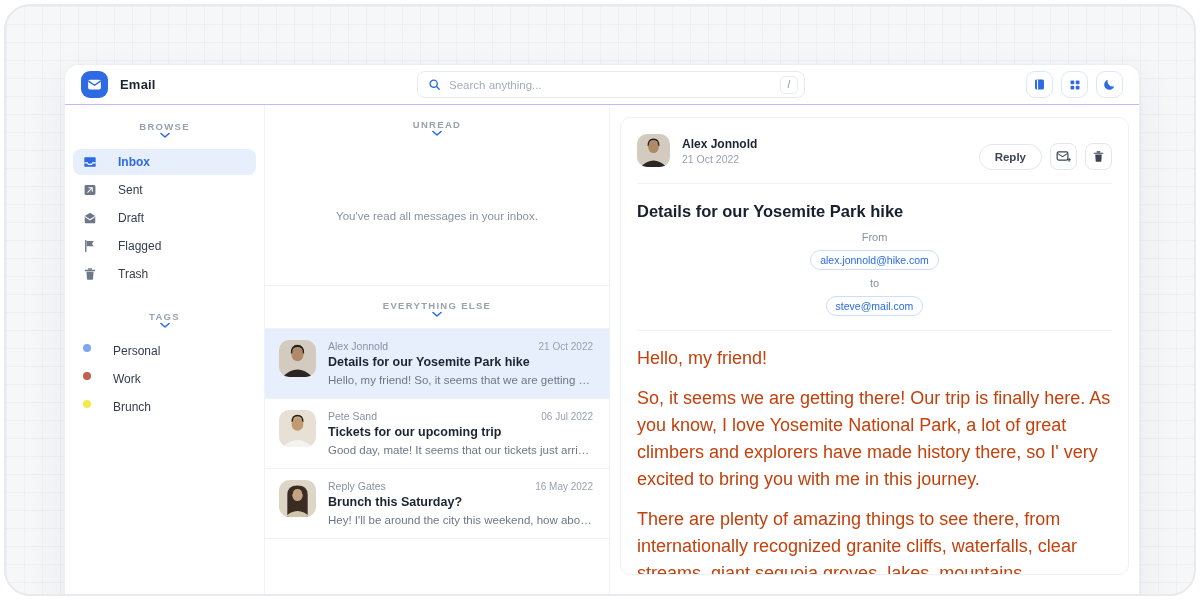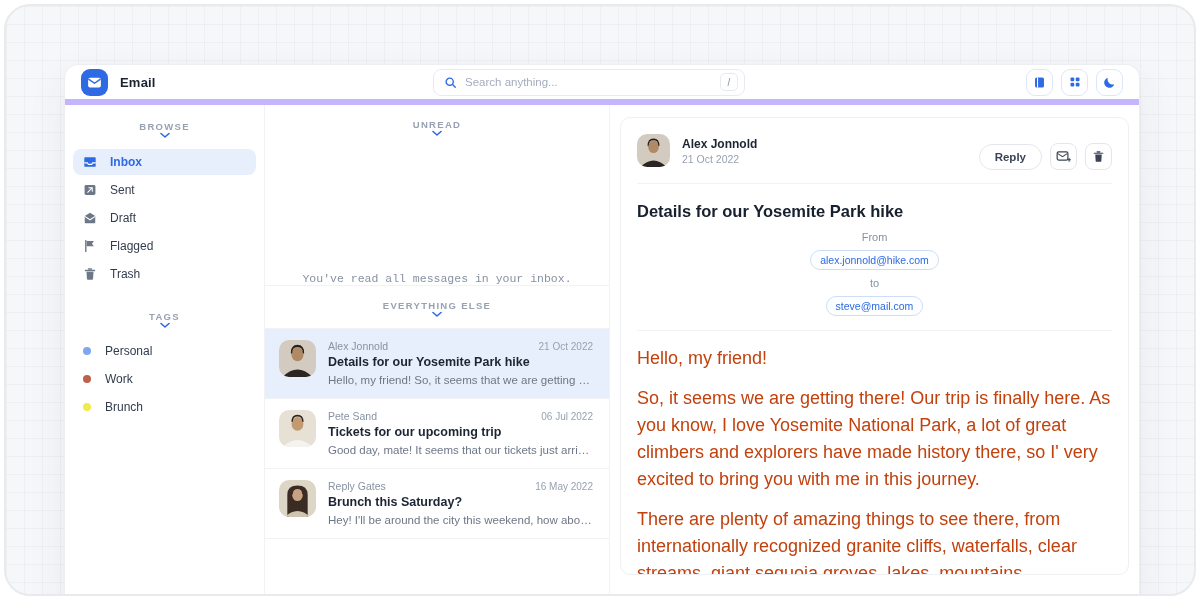--- a/index.html
+++ b/index.html
@@ -20,50 +20,50 @@
   
   .app {
     position:absolute; left:58px; top:58px; width:1076px; height:540px;
     background:#fff; border-radius:14px 14px 0 0;
     border:1px solid #eceef2; border-bottom:none;
     box-shadow:0 14px 40px rgba(40,60,90,0.07);
     display:flex; flex-direction:column; overflow:hidden;
   }
 
   
-  .app-header { height:40px; flex:0 0 40px; display:flex; align-items:center; padding:0 16px; border-bottom:6px solid #c4b5fd; }
+  .app-header { height:40px; flex:0 0 40px; display:flex; align-items:center; padding:0 16px; border-bottom:1px solid #c4b5fd; }
   .logo { width:27px; height:27px; border-radius:9px; background:#2d6ae3; display:flex; align-items:center; justify-content:center; }
   .app-title { margin-left:12px; font-size:13px; font-weight:bold; color:#1b2330; letter-spacing:.2px; }
-  .search-wrap { position:absolute; left:368px; width:312px; }
+  .search-wrap { position:absolute; left:352px; width:388px; }
   .search-box { display:flex; align-items:center; height:27px; border:1px solid #e7eaf0; border-radius:8px; background:#fff; padding:0 6px 0 10px; }
   .search-box svg { flex:0 0 auto; color:#2d6ae3; }
   .search-input { flex:1; border:none; outline:none; font-size:11.5px; color:#3a4456; padding:0 8px; background:transparent; font-family:inherit; }
   .search-input::placeholder { color:#a4adbc; }
   .kbd { width:18px; height:18px; border:1px solid #e7eaf0; border-radius:5px; font-size:10px; color:#8792a2; display:flex; align-items:center; justify-content:center; }
   .header-actions { margin-left:auto; display:flex; gap:8px; }
   .icon-btn { width:27px; height:27px; border:1px solid #dce7fa; border-radius:9px; background:#fff; display:flex; align-items:center; justify-content:center; color:#2d6ae3; cursor:pointer; }
 
   .app-body { flex:1; display:flex; min-height:0; }
 
   
   .sidebar { width:200px; flex:0 0 200px; border-right:1px solid #f0f2f5; padding:6px 8px; }
   .section-head { display:flex; align-items:center; justify-content:space-between; padding:10px 8px 8px 8px;flex-direction:column; }
   .section-label { font-size:9.5px; font-weight:bold; letter-spacing:1.3px; color:#98a1b1; }
   .chev { color:#2d6ae3; display:flex; cursor:pointer; }
-  .nav-item { display:flex; align-items:center; gap:12px; padding:6px 10px; border-radius:8px; margin:2px 0; font-size:12px; color:#323c4d; cursor:pointer; }
+  .nav-item { display:flex; align-items:center; gap:20px; padding:6px 10px; border-radius:8px; margin:2px 0; font-size:12px; color:#323c4d; cursor:pointer; }
   .nav-item .nicon { width:15px; display:flex; color:#6e7787; }
   .nav-item.active { background:#e8effc; color:#2d6ae3; font-weight:bold; }
   .nav-item.active .nicon { color:#2d6ae3; }
-  .tag-item { display:flex; align-items:center; gap:14px; padding:7px 10px; font-size:12px; color:#323c4d; cursor:pointer; }
+  .tag-item { display:flex; gap:22px; padding:7px 10px; font-size:12px; color:#323c4d; cursor:pointer; }
   .dot { width:8px; height:8px; border-radius:50%; flex:0 0 8px; }
 
   
   .maillist { width:345px; flex:0 0 345px; border-right:1px solid #f0f2f5; display:flex; flex-direction:column; }
   .maillist .section-head { padding:14px 16px 10px 16px; }
-  .empty-zone { height:138px; display:flex; align-items:flex-end; justify-content:center;font-family:Liberation Mono, monospace; }
+  .empty-zone { height:138px; display:flex; align-items:center; justify-content:center; }
   .empty-text { font-size:11.5px; color:#8792a2; }
   .else-section { border-top:1px solid #f0f2f5; }
   .else-section .section-head { border-bottom:1px solid #f0f2f5; }
   .email-item { display:flex; gap:12px; padding:11px 16px 12px 14px; border-bottom:1px solid #f0f2f5; cursor:pointer; }
   .email-item.selected { background:#e8effc; }
   .e-avatar { width:37px; height:37px; border-radius:10px; overflow:hidden; flex:0 0 37px; }
   .e-avatar svg { display:block; }
   .e-main { flex:1; min-width:0; }
   .e-row1 { display:flex; justify-content:space-between; align-items:baseline; }
   .e-sender { font-size:10.5px; color:#8792a2; }

